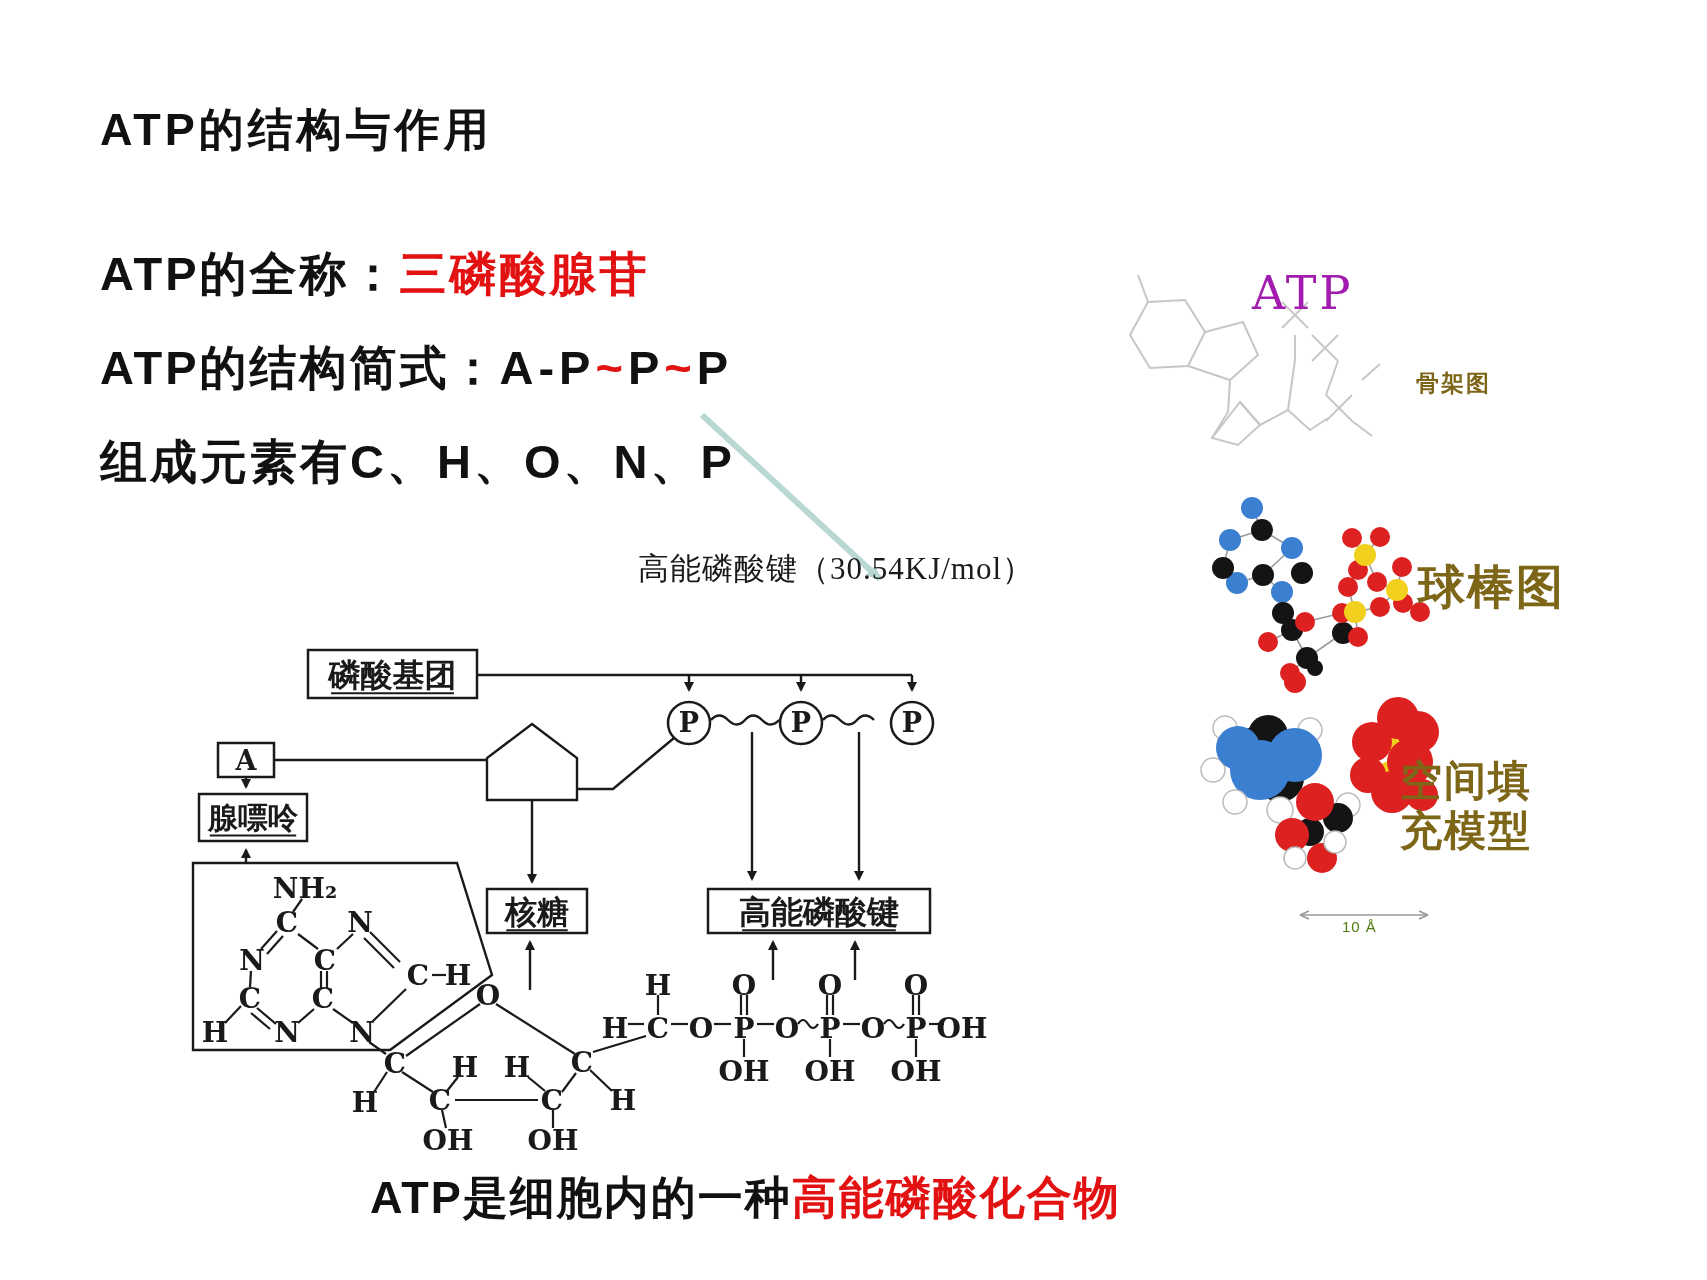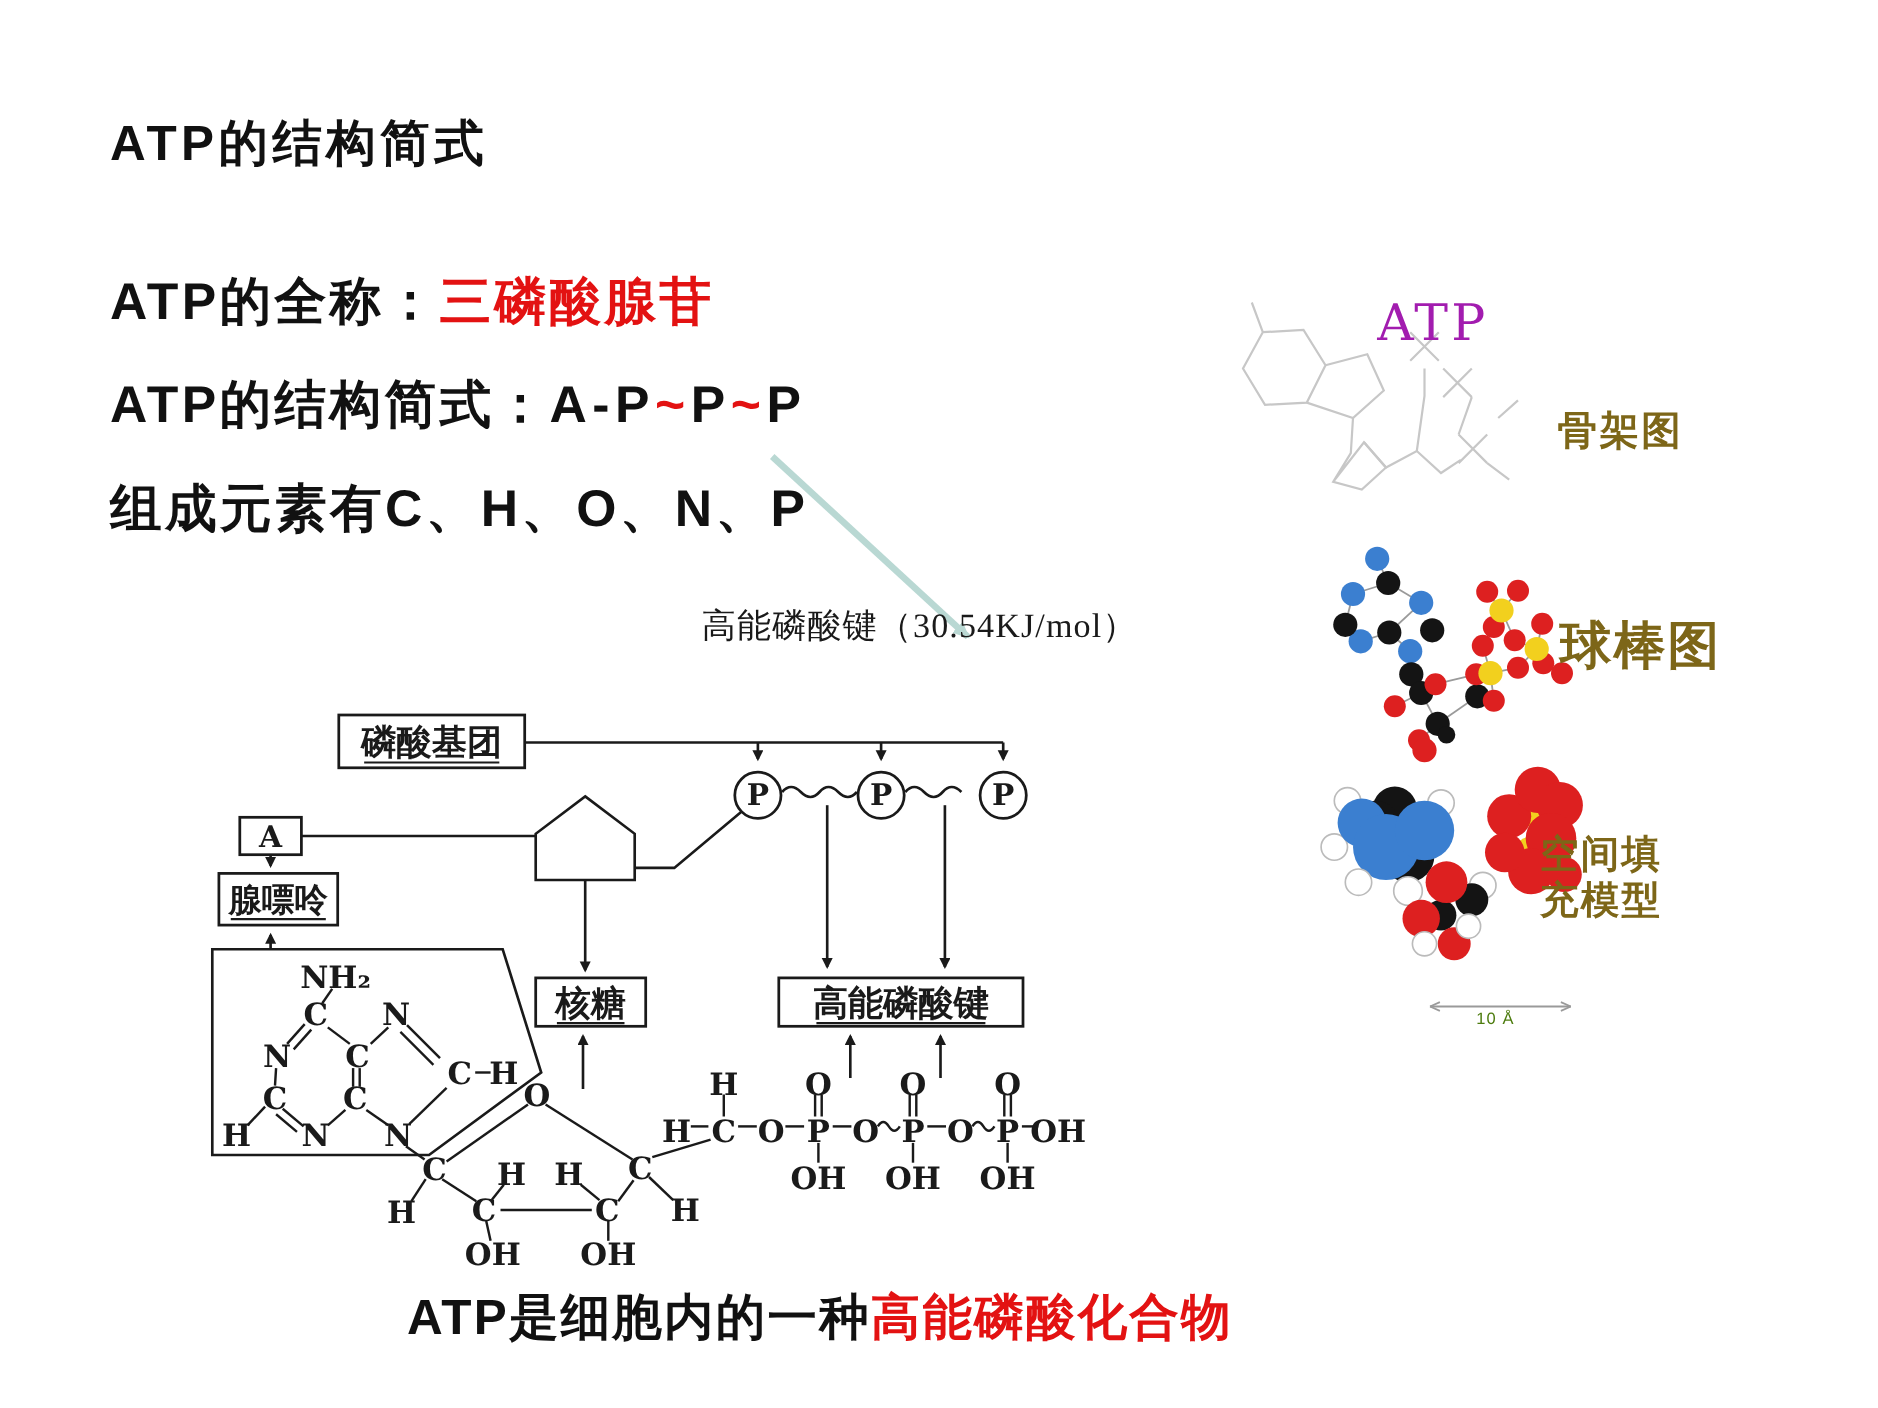--- a/index.html
+++ b/index.html
@@ -12,32 +12,32 @@
   #line-fullname{left:100px;top:243px;}
   #line-formula{left:100px;top:337px;}
   #line-elements{left:100px;top:431px;}
   .red{color:#e31212;}
   .formula{letter-spacing:5px;font-weight:700;}
   #annotation{left:626px;top:548px;font-size:31px;color:#1a1a1a;
       font-family:"Liberation Serif", serif;letter-spacing:1px;margin-left:12px;}
   #caption{left:370px;top:1168px;font-size:45px;font-weight:600;letter-spacing:2px;}
   .model-label{color:#7d6618;font-weight:700;letter-spacing:2px;
       font-family:"Liberation Serif", serif;}
-  #skeleton-label{left:1416px;top:368px;font-size:36px;}
+  #skeleton-label{left:1416px;top:368px;font-size:23px;}
   #ballstick-label{left:1418px;top:556px;font-size:47px;}
-  #spacefill-label{left:1400px;top:756px;font-size:35px;line-height:1.2;}
+  #spacefill-label{left:1400px;top:756px;font-size:42px;line-height:1.2;}
   #atp-model-title{left:1252px;top:266px;font-size:46px;color:#a21caf;font-weight:400;
       font-family:"DejaVu Serif", serif;letter-spacing:3px;}
   #scale-label{left:1342px;top:918px;font-size:15px;color:#4d7c0f;letter-spacing:1px;}
   svg text{font-family:"DejaVu Serif", "Liberation Serif", serif;}
 </style>
 </head>
 <body>
 
-<div id="title" class="abs hline">ATP的结构简式</div>
+<div id="title" class="abs hline">ATP的结构与作用</div>
 
 <div id="line-fullname" class="abs hline bigline">
   <span>ATP的全称：</span><span class="red">三磷酸腺苷</span>
 </div>
 
 <div id="line-formula" class="abs hline bigline">
   <span>ATP的结构简式：</span><span class="formula"><span>A-P</span><span class="red">~</span><span>P</span><span class="red">~</span><span>P</span></span>
 </div>
 
 <div id="line-elements" class="abs hline bigline">组成元素有C、H、O、N、P</div>

